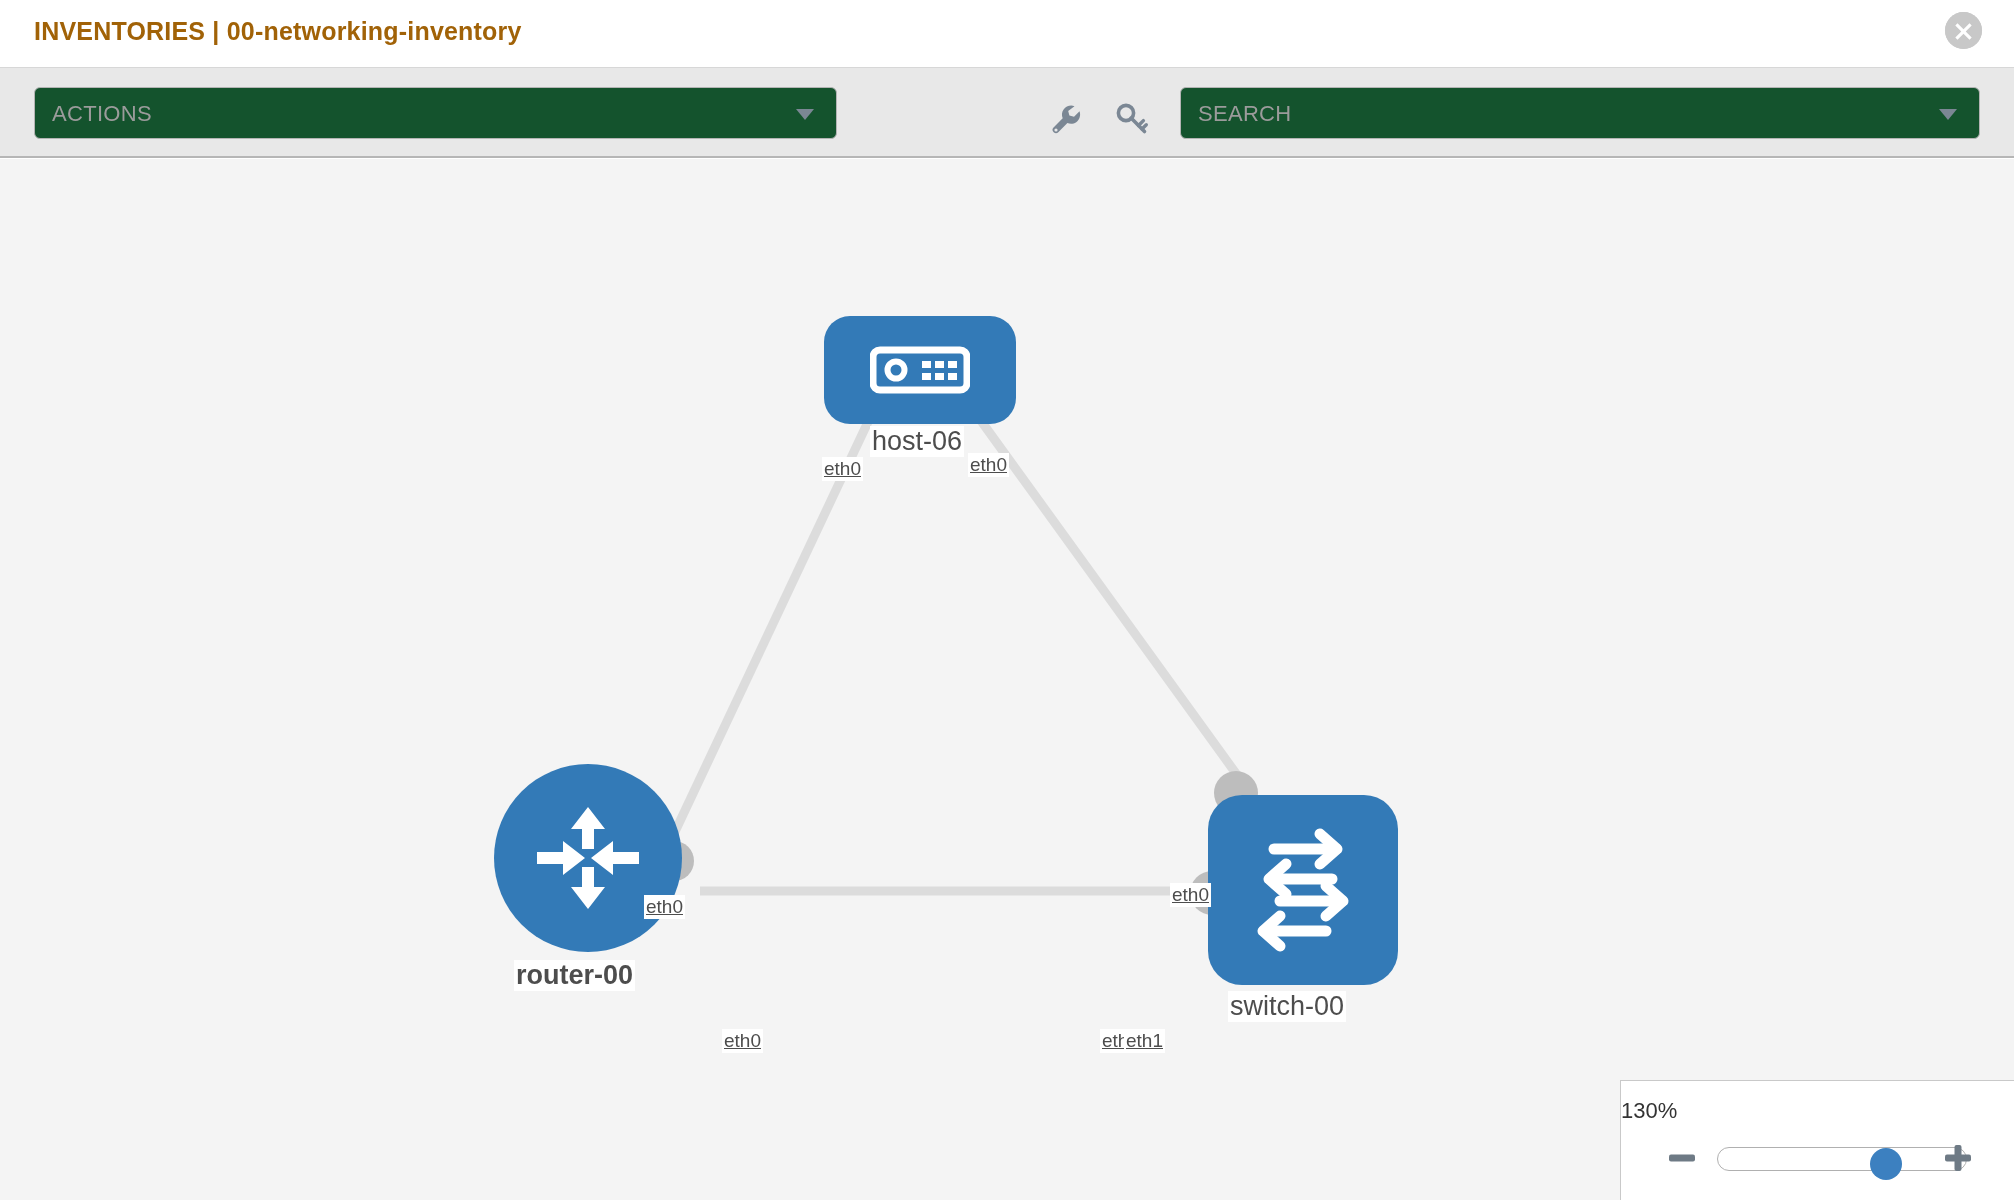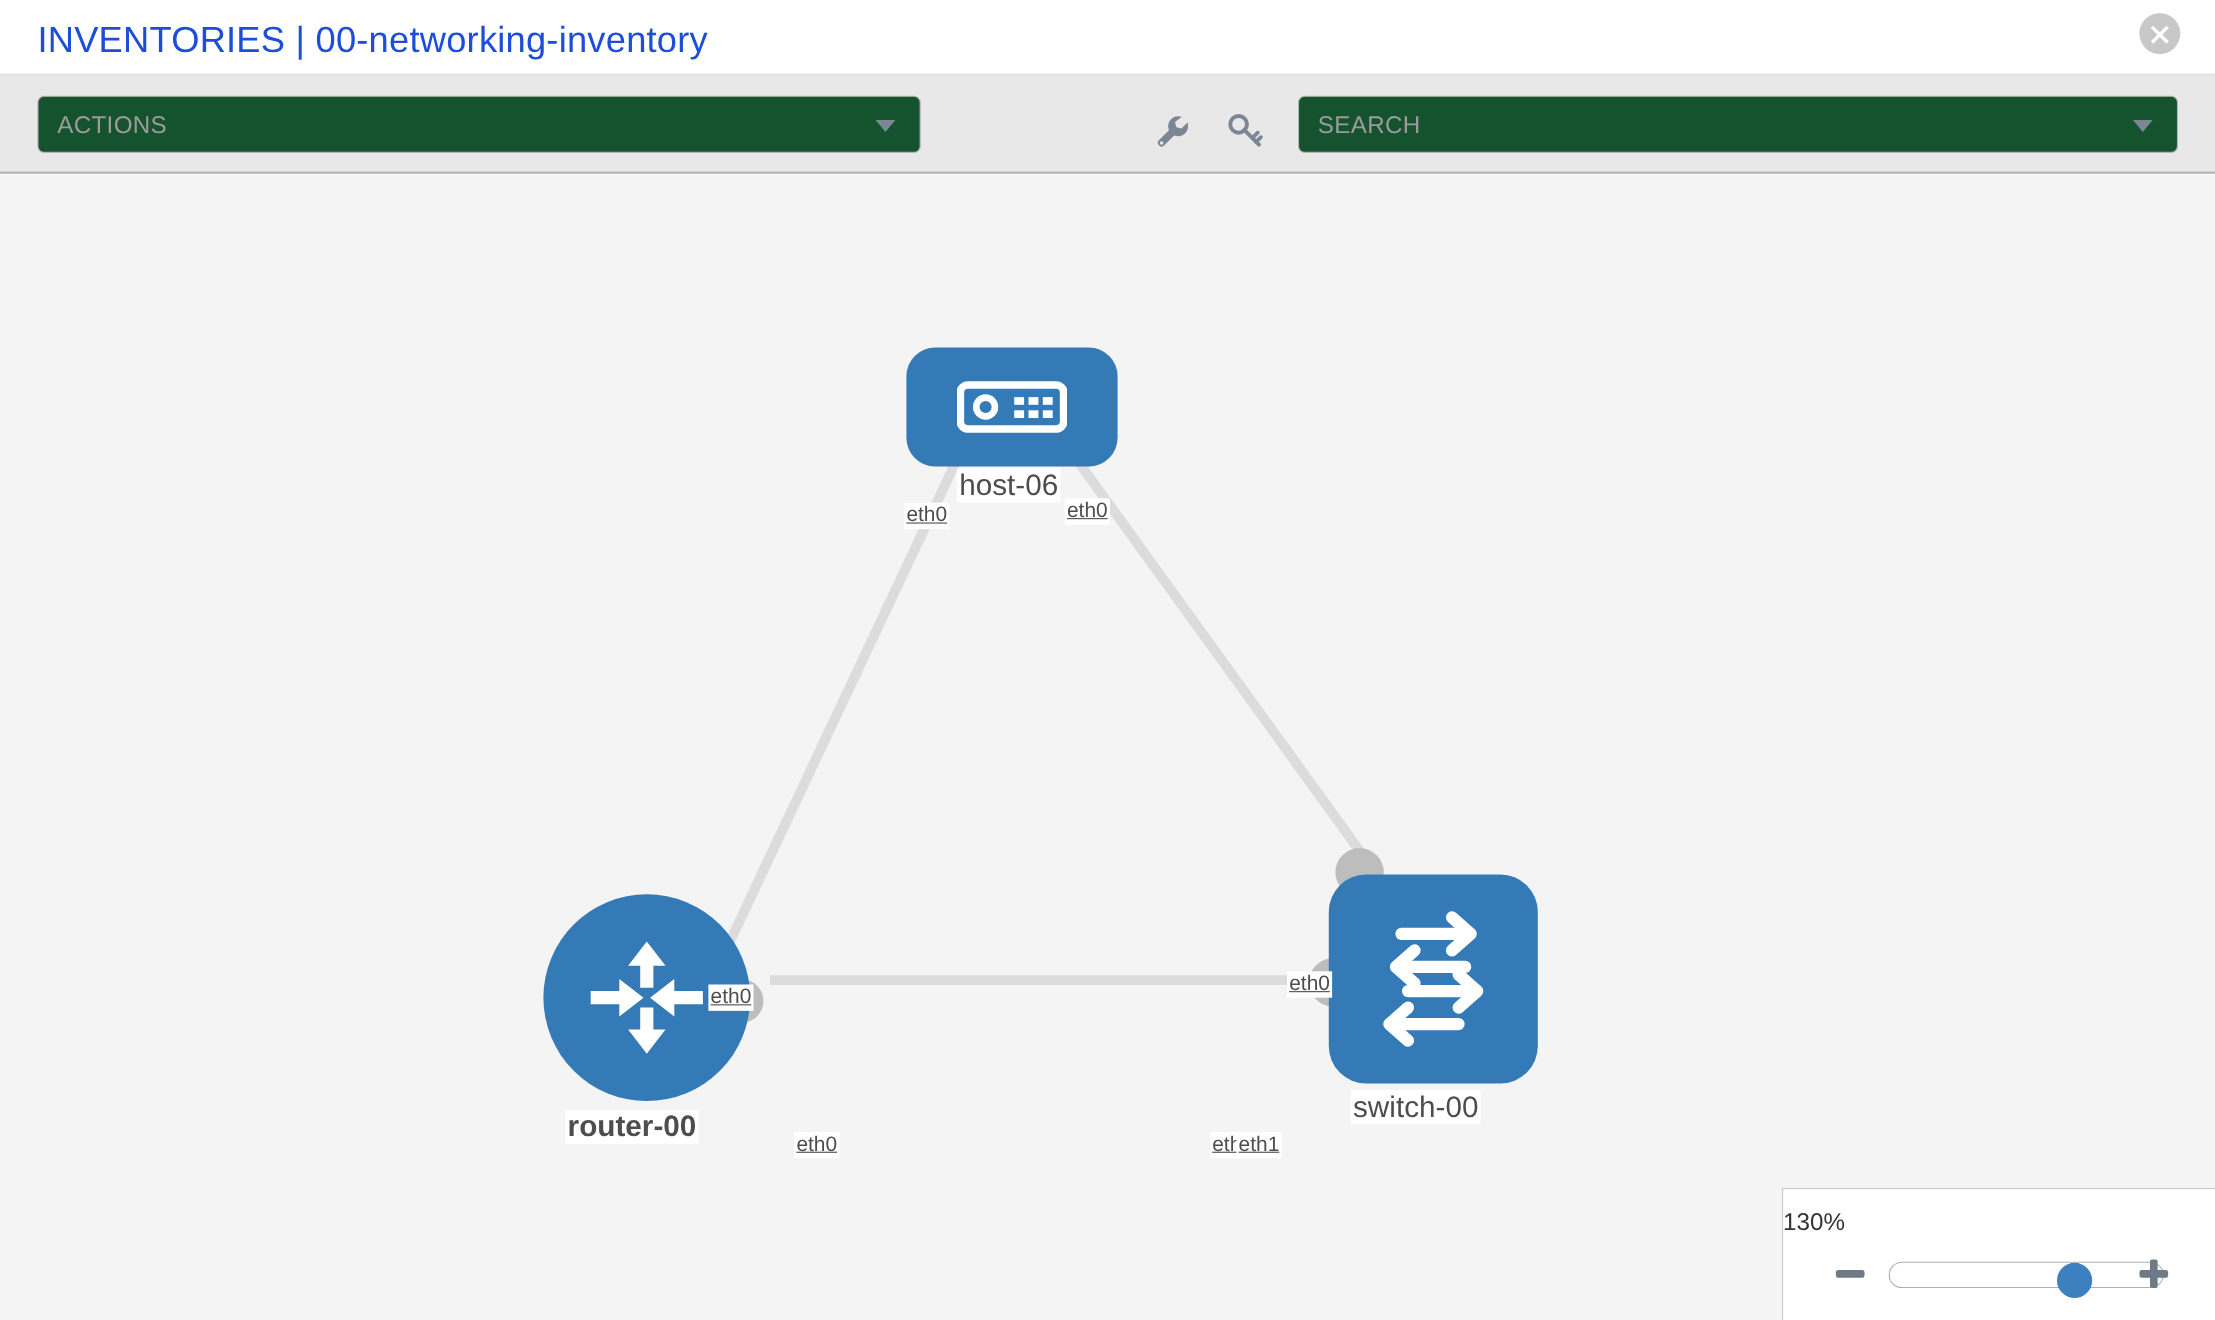--- a/index.html
+++ b/index.html
@@ -22,23 +22,23 @@
   .header {
     position: absolute;
     left: 0; top: 0;
     width: 2014px; height: 68px;
     background: #ffffff;
     border-bottom: 1px solid #d7d7d7;
   }
   .header-title {
     position: absolute;
     left: 34px; top: 17px;
-    font-size: 33px;
-    font-weight: normal;
-    color: #1d4ed8;
+    font-size: 25px;
+    font-weight: bold;
+    color: #a16207;
     letter-spacing: 0.2px;
     white-space: nowrap;
   }
   .close-btn {
     position: absolute;
     right: 32px; top: 12px;
     width: 37px; height: 37px;
     border-radius: 50%;
     background: #c8c8c8;
     cursor: pointer;
@@ -263,21 +263,21 @@
           <rect x="78" y="31" width="9" height="7" fill="#ffffff"></rect>
         </svg>
       </div>
       <div class="node-label" style="left:46px; top:110px;">host-06</div>
     </div>
 
     <div class="edge-label" style="left:822px; top:298px;">eth0</div>
 
     <div class="edge-label" style="left:968px; top:294px;">eth0</div>
 
-    <div class="node" style="left:494px; top:654px; width:192px; height:192px;font-weight:bold;">
+    <div class="node" style="left:494px; top:605px; width:192px; height:192px;font-weight:bold;">
       <div class="nub" style="left:160px; top:77px; width:40px; height:40px;"></div>
       <div class="node-shape" style="left:0; top:0; width:188px; height:188px; border-radius:50%;">
         <svg width="118" height="118" viewBox="0 0 118 118" aria-hidden="true">
           <g fill="#ffffff">
 
             <path d="M59 8 L76 30 L65 30 L65 50 L53 50 L53 30 L42 30 Z"></path>
 
             <path d="M59 110 L42 88 L53 88 L53 68 L65 68 L65 88 L76 88 Z"></path>
 
             <path d="M62 59 L84 42 L84 53 L110 53 L110 65 L84 65 L84 76 Z"></path>

